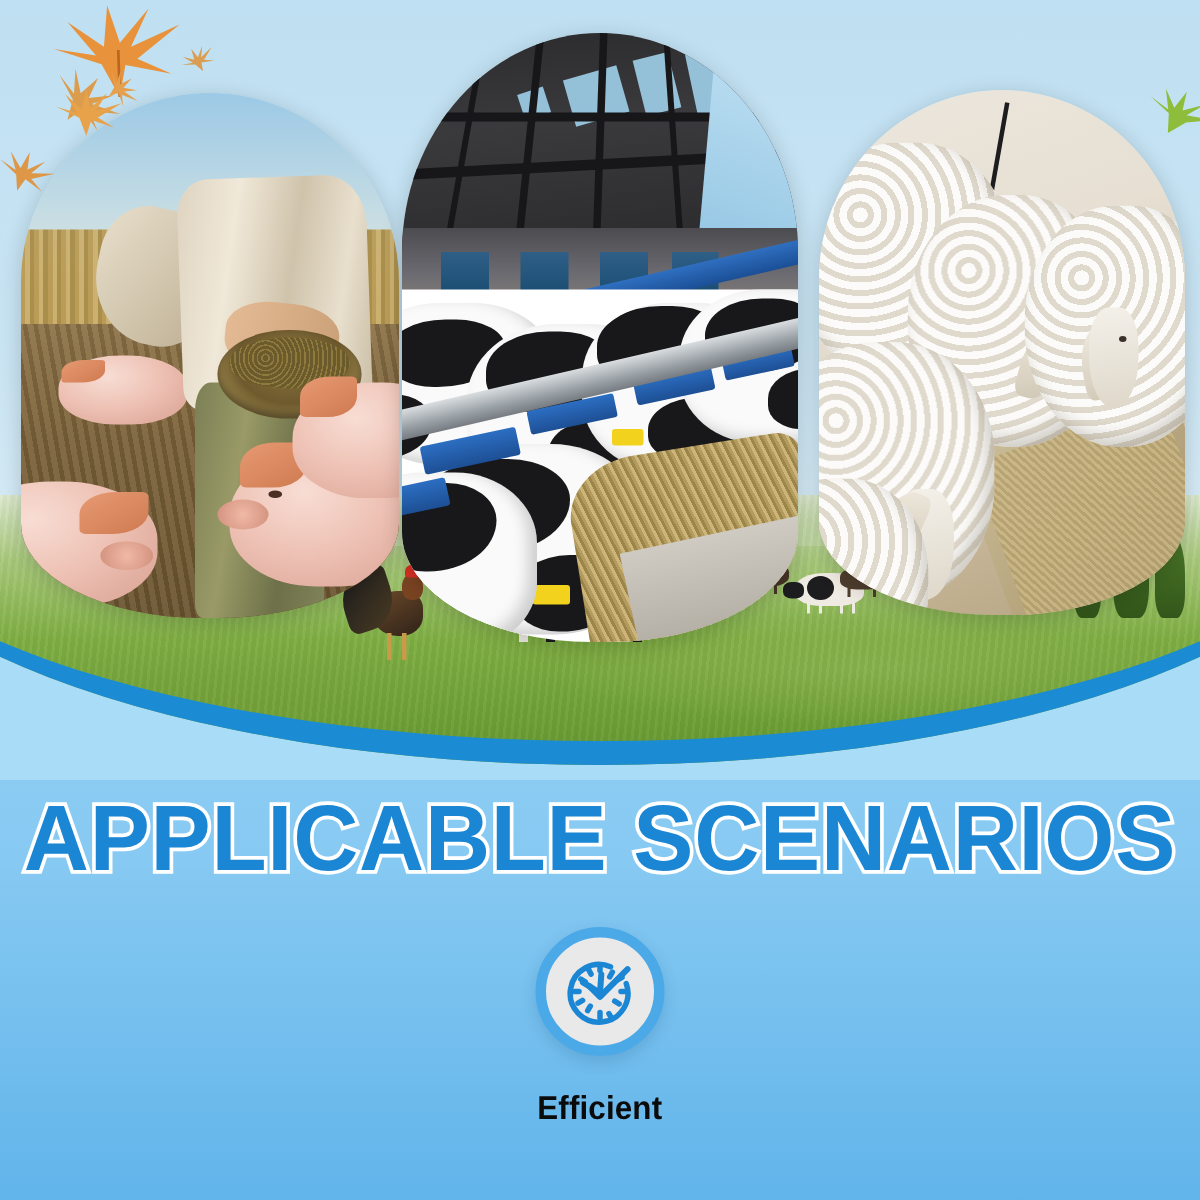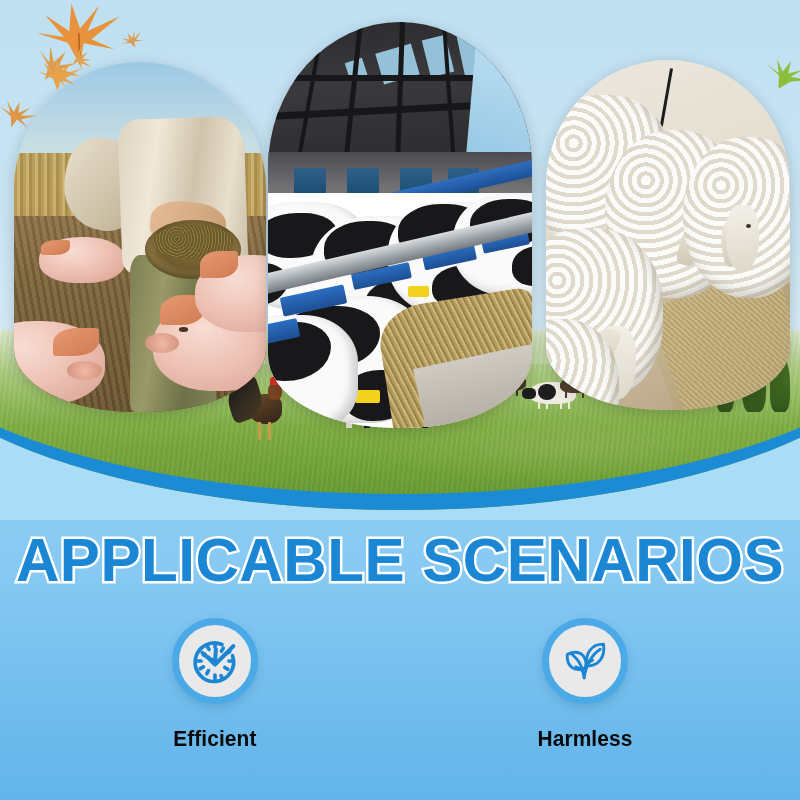--- a/index.html
+++ b/index.html
@@ -615,34 +615,17 @@
               <g fill="none" stroke="#1b86d4" stroke-width="4.6" stroke-linecap="round" stroke-linejoin="round">
                 <path d="M19 25 L32 33 L33 19"></path>
                 <path d="M24 28 L32 36 L53 15"></path>
               </g>
             </svg>
           </span>
         </div>
         <div class="feature-label">Efficient</div>
       </div>
 
-      <div class="feature">
-        <div class="badge">
-          <span>
-            <svg width="54" height="54" viewBox="0 0 64 64">
-              <g fill="none" stroke="#1b86d4" stroke-width="3.4" stroke-linecap="round" stroke-linejoin="round">
-                <path d="M33 40 C19 46 10 38 11 24 C24 18 35 24 33 40 Z"></path>
-                <path d="M34 38 C32 22 40 12 54 12 C56 28 48 38 34 38 Z"></path>
-                <path d="M31 52 C29 40 26 31 15 23"></path>
-                <path d="M31 52 C33 38 38 26 50 18"></path>
-                <path d="M31 46 C28 42 25 40 21 39"></path>
-                <path d="M31 41 C34 36 37 33 41 31"></path>
-              </g>
-            </svg>
-          </span>
-        </div>
-        <div class="feature-label">Harmless</div>
-      </div>
 
 
     </div>
   </div>
 </div>
 
 </body></html>

